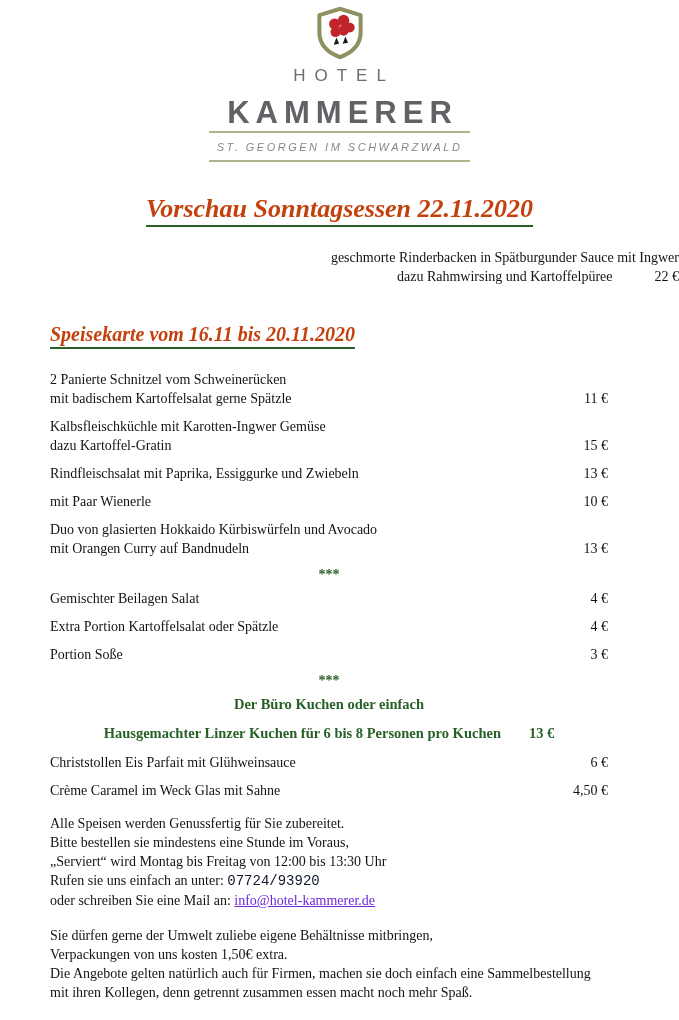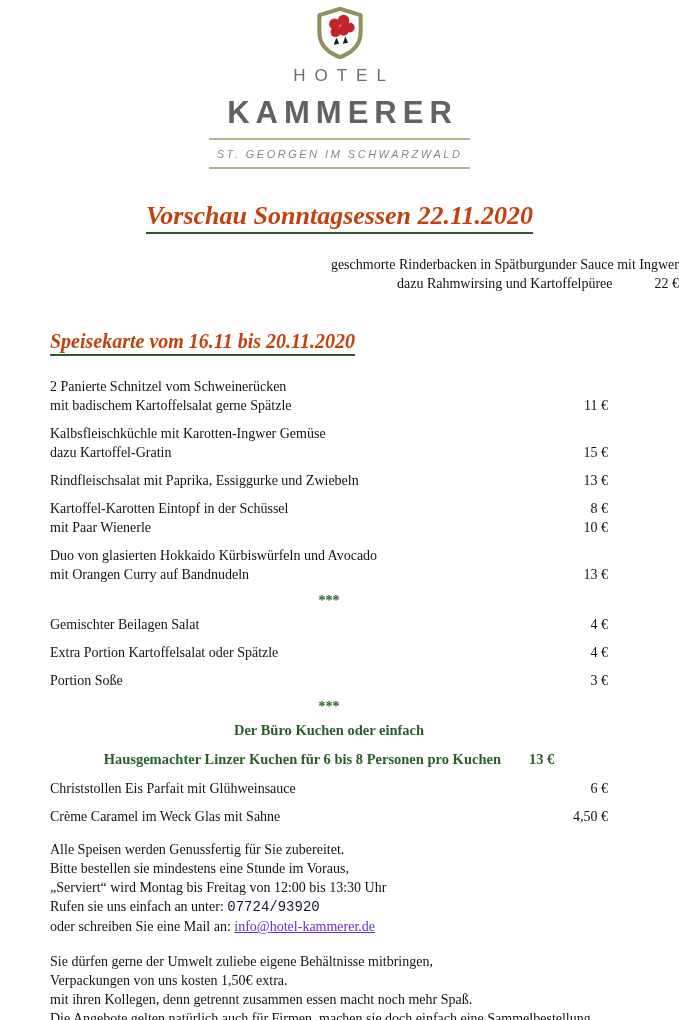--- a/index.html
+++ b/index.html
@@ -20,21 +20,21 @@
     font-size:17px; letter-spacing:9px; text-indent:9px;
     color:#6b6d71; font-weight:400;
   }
   .logo-name {
     margin-top:9px;
     font-family:"Liberation Sans", sans-serif;
     font-size:31px; letter-spacing:6px; text-indent:6px;
     color:#606266; font-weight:600;
   }
   .tagline-box {
-    display:inline-block; margin-top:7px;
+    display:inline-block; 
     border-top:2px solid #b2b28c; border-bottom:2px solid #b2b28c;
     padding:4px 8px 5px 8px;
   }
   .tagline {
     font-family:"Liberation Sans", sans-serif;
     font-style:italic;
     font-size:11px; letter-spacing:2.5px;
     color:#85888b;
   }
 
@@ -136,24 +136,20 @@
 
     <div class="item">
       <div class="line">
           <span class="t">Rindfleischsalat mit Paprika, Essiggurke und Zwiebeln</span>
           <span class="p">13 €</span>
         </div>
     </div>
 
     <div class="item">
       <div class="line">
-          <span class="t">Kartoffel-Karotten Eintopf in der Schüssel</span>
-          <span class="p">8 €</span>
-        </div>
-      <div class="line">
           <span class="t">mit Paar Wienerle</span>
           <span class="p">10 €</span>
         </div>
     </div>
 
     <div class="item">
       <div class="line">
           <span class="t">Duo von glasierten Hokkaido Kürbiswürfeln und Avocado</span>
           <span class="p"></span>
         </div>
@@ -214,17 +210,17 @@
       <span>Rufen sie uns einfach an unter: </span><span class="accent">07724/93920</span>
     </div>
     <div>
       <span>oder schreiben Sie eine Mail an: </span><span class="mail">info@hotel-kammerer.de</span>
     </div>
   </div>
 
   <div class="footer">
     <div>Sie dürfen gerne der Umwelt zuliebe eigene Behältnisse mitbringen,</div>
     <div>Verpackungen von uns kosten 1,50€ extra.</div>
+    <div>Die Angebote gelten natürlich auch für Firmen, machen sie doch einfach eine Sammelbestellung</div>
     <div>mit ihren Kollegen, denn getrennt zusammen essen macht noch mehr Spaß.</div>
-    <div>Die Angebote gelten natürlich auch für Firmen, machen sie doch einfach eine Sammelbestellung</div>
   </div>
 
 </div>
 
 </body></html>

